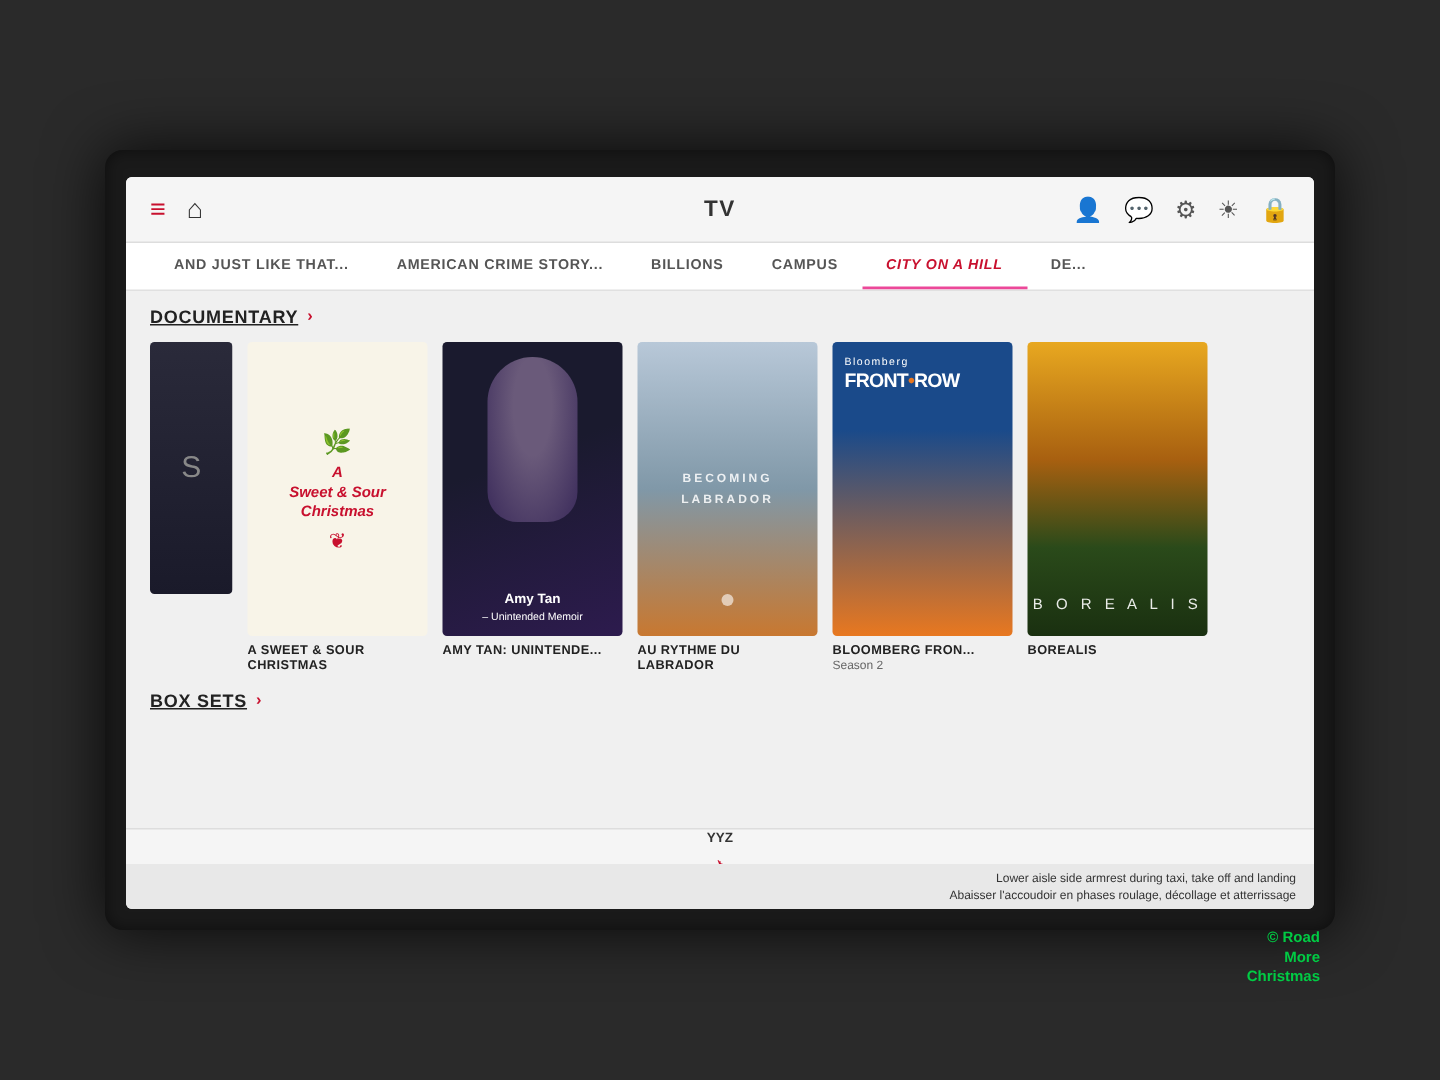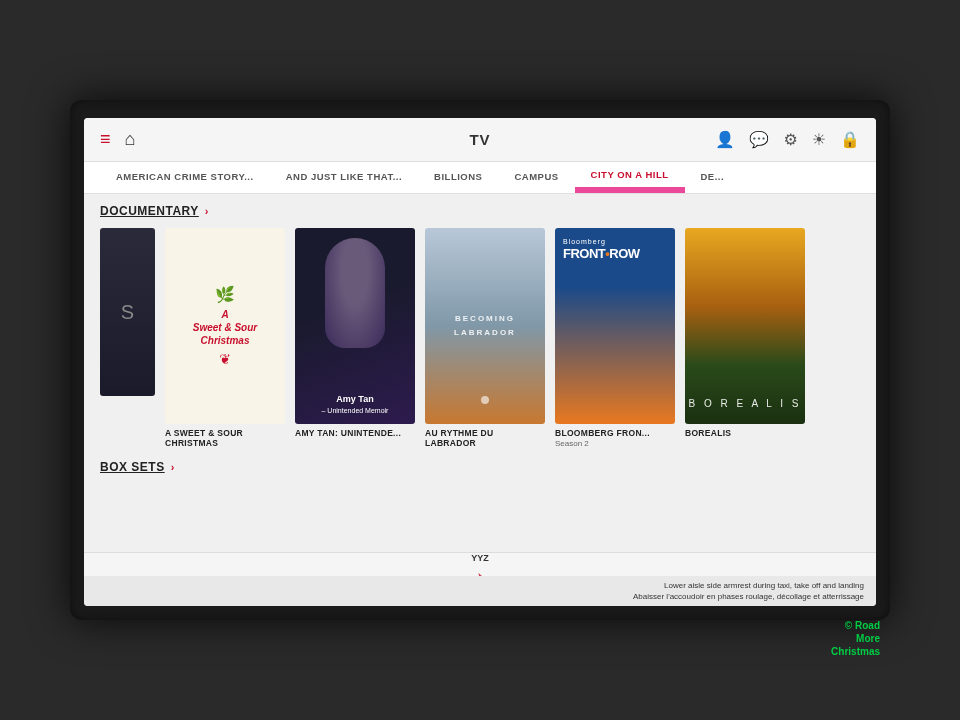--- a/index.html
+++ b/index.html
@@ -98,21 +98,22 @@
       padding: 0 16px;
       height: 100%;
       display: flex;
       align-items: center;
       cursor: pointer;
       white-space: nowrap;
       border-bottom: 2px solid transparent;
     }
     .nav-tab.active {
       color: #c8102e;
-      border-bottom: 6px solid #ec4899;
+      border-bottom: 2px solid #ec4899;
+      font-style: italic;
     }
 
     
     .content {
       flex: 1;
       background: #f0f0f0;
       overflow: hidden;
       padding: 10px 16px;
       display: flex;
       flex-direction: column;
@@ -388,22 +389,22 @@
       <div class="header-right">
         <span class="header-icon">👤</span>
         <span class="header-icon">💬</span>
         <span class="header-icon">⚙</span>
         <span class="header-icon">☀</span>
         <span class="header-icon">🔒</span>
       </div>
     </div>
 
     <div class="nav-tabs">
+      <div class="nav-tab">AND JUST LIKE THAT...</div>
       <div class="nav-tab">AMERICAN CRIME STORY...</div>
-      <div class="nav-tab">AND JUST LIKE THAT...</div>
       <div class="nav-tab">BILLIONS</div>
       <div class="nav-tab">CAMPUS</div>
       <div class="nav-tab active">CITY ON A HILL</div>
       <div class="nav-tab">DE...</div>
     </div>
 
     <div class="content">
 
       <div class="section-header">
         <span class="section-title">DOCUMENTARY</span>

